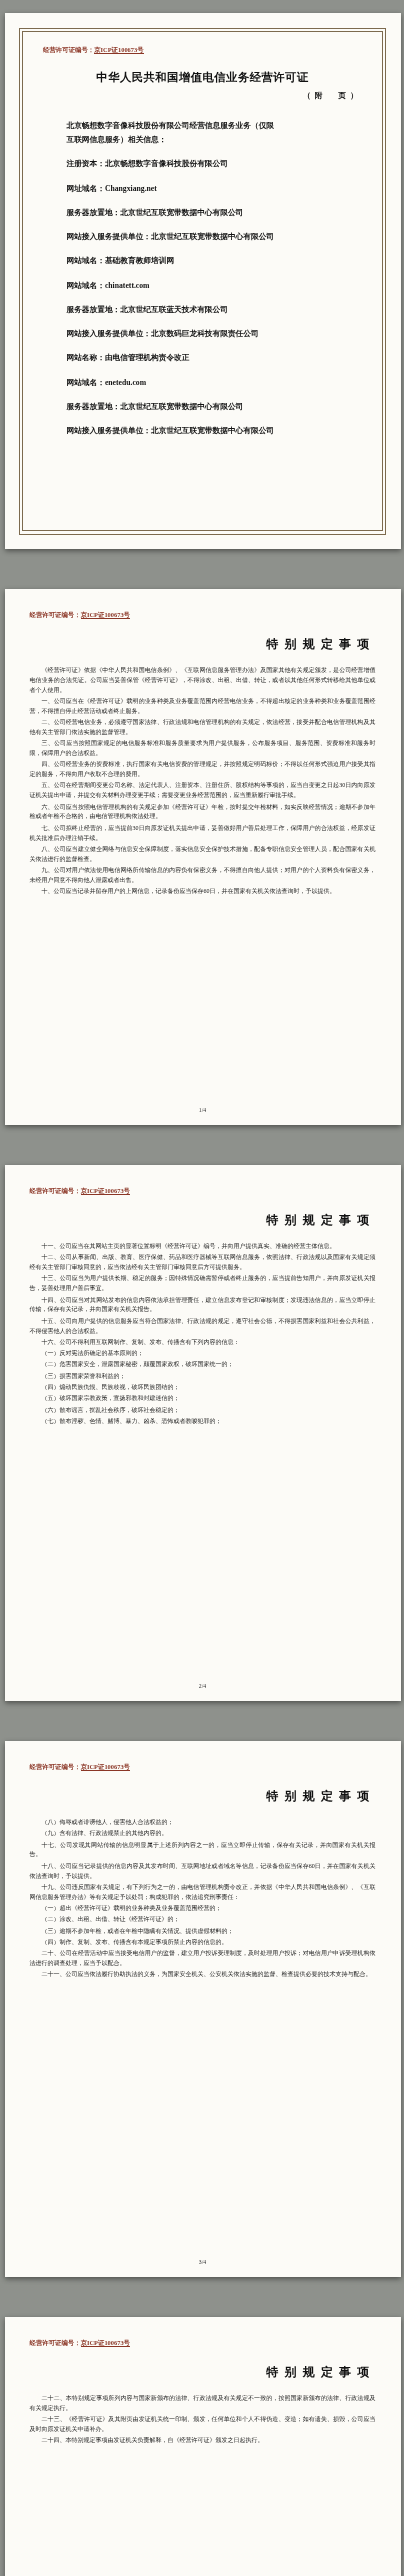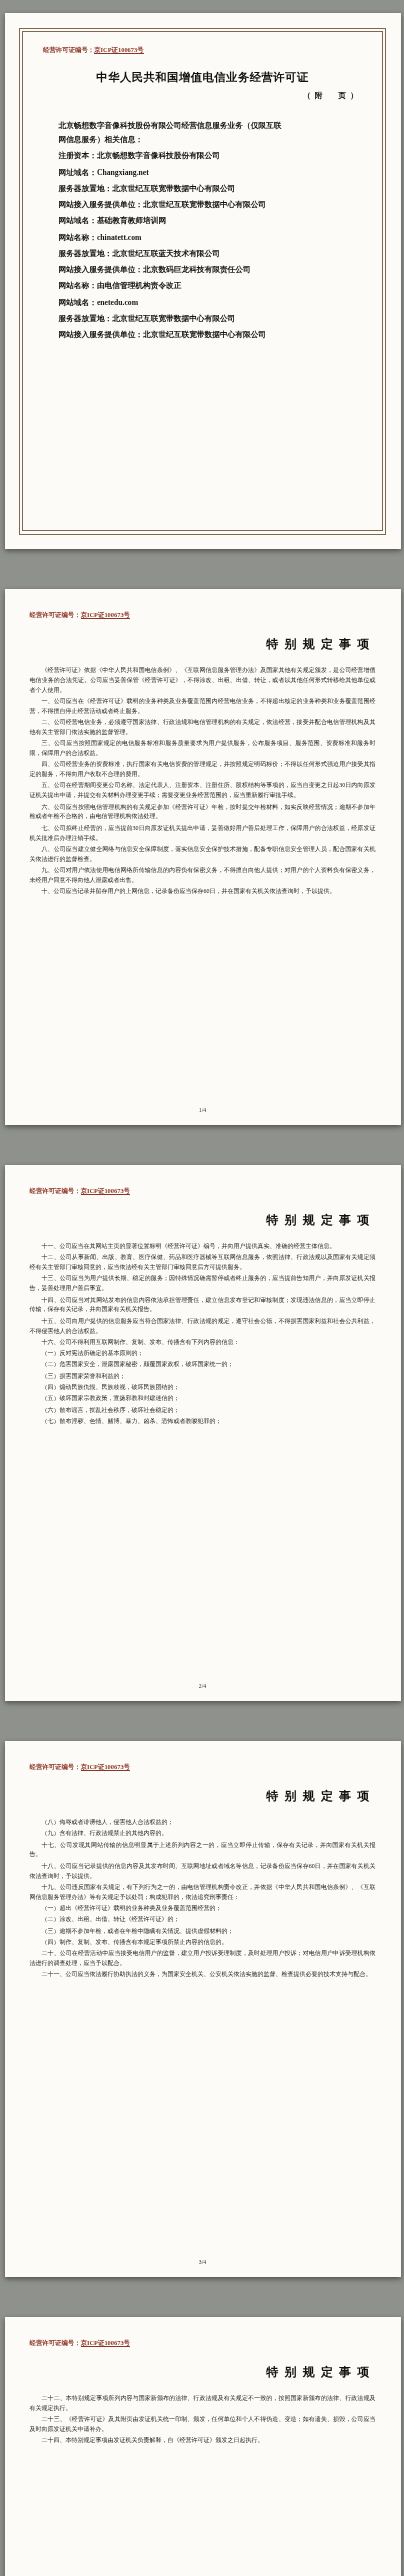--- a/index.html
+++ b/index.html
@@ -39,21 +39,21 @@
   .cert-subtitle{
     text-align:right;font-size:7.7px;font-weight:bold;color:#111;
     letter-spacing:4.1px;margin-top:6.2px;
     font-family:"Liberation Serif","DejaVu Serif",serif;
   }
   .cert-body{
     max-width:233px;margin:17.5px 0 0 13.4px;
     font-family:"Liberation Serif","DejaVu Serif",serif;
   }
   .cert-intro,.cert-line{
-    margin:2px;font-size:7.7px;font-weight:bold;color:#141414;
+    margin:10px;font-size:7.7px;font-weight:bold;color:#141414;
     line-height:1.85;text-align:left;
   }
 
   
   .prov{padding:21.6px 25px 20.6px;}
   .prov-title{
     margin:16.5px 0 12.4px;text-align:right;
     font-size:12px;font-weight:bold;color:#111;
     letter-spacing:6.2px;text-indent:6.2px;
     font-family:"Liberation Serif","DejaVu Serif",serif;
@@ -89,21 +89,21 @@
               <p class="cert-line">注册资本：北京畅想数字音像科技股份有限公司</p>
 
               <p class="cert-line">网址域名：Changxiang.net</p>
 
               <p class="cert-line">服务器放置地：北京世纪互联宽带数据中心有限公司</p>
 
               <p class="cert-line">网站接入服务提供单位：北京世纪互联宽带数据中心有限公司</p>
 
               <p class="cert-line">网站域名：基础教育教师培训网</p>
 
-              <p class="cert-line">网站名称：chinatett.com</p>
+              <p class="cert-line">网站域名：chinatett.com</p>
 
               <p class="cert-line">服务器放置地：北京世纪互联蓝天技术有限公司</p>
 
               <p class="cert-line">网站接入服务提供单位：北京数码巨龙科技有限责任公司</p>
 
               <p class="cert-line">网站名称：由电信管理机构责令改正</p>
 
               <p class="cert-line">网站域名：enetedu.com</p>
 
               <p class="cert-line">服务器放置地：北京世纪互联宽带数据中心有限公司</p>

